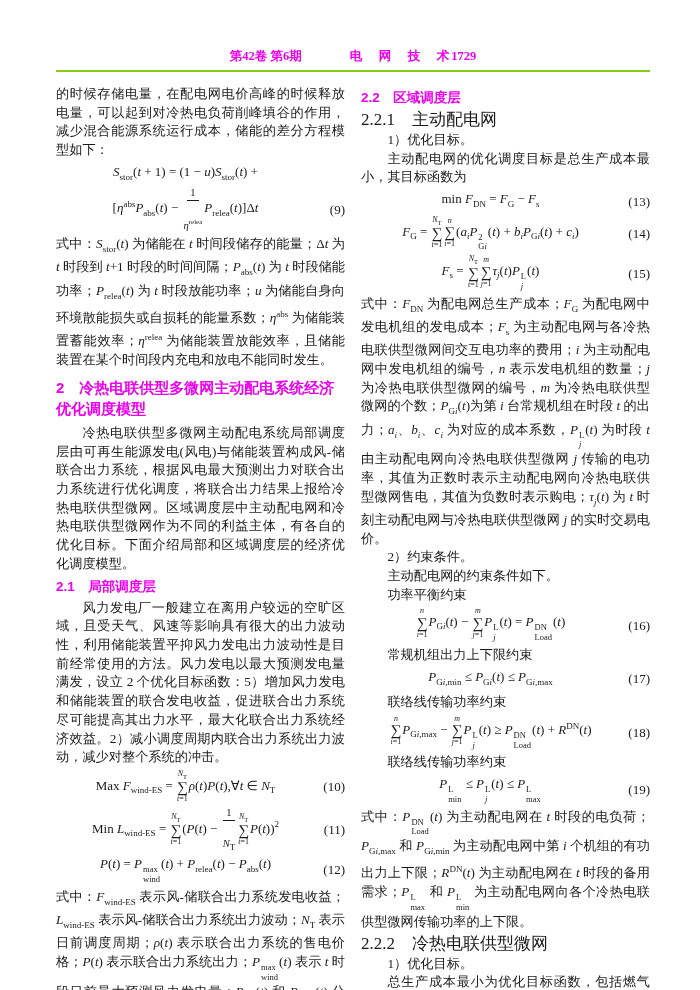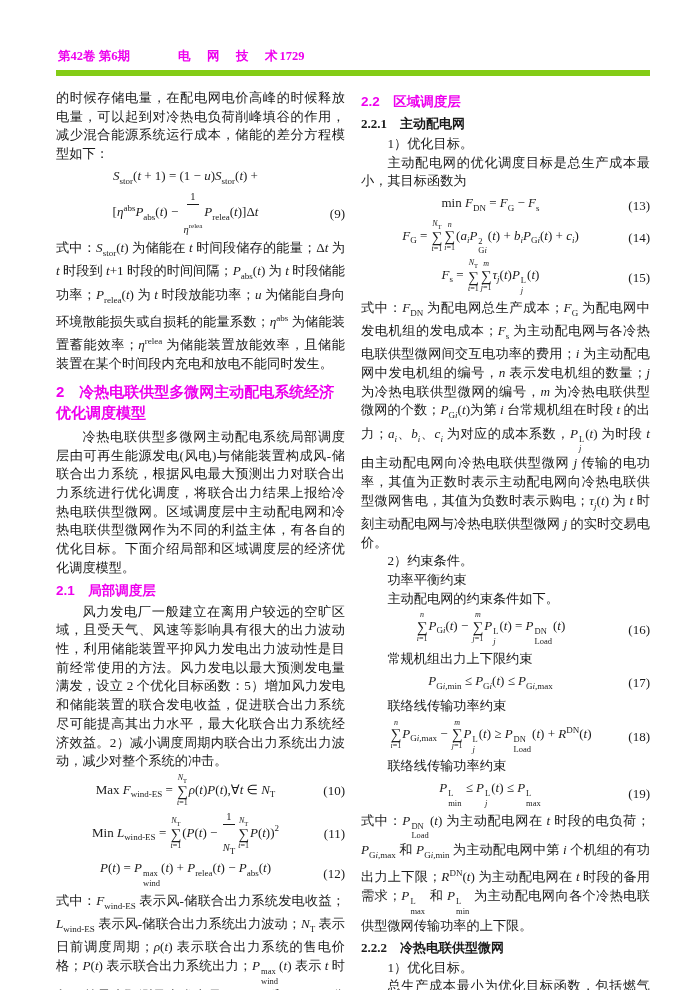--- a/index.html
+++ b/index.html
@@ -3,38 +3,38 @@
 <meta charset="utf-8">
 <style>
   :root { --accent:#ee00ee; --ink:#1a1a1a; }
   * { box-sizing:border-box; }
   html,body { margin:0; padding:0; background:#ffffff; }
   .page {
     width:700px; height:990px; overflow:hidden; background:#fff;
     padding:48px 50px 0 56px; font-family:"Liberation Serif", serif; color:var(--ink);
   }
   .header {
-    display:flex; justify-content:flex-start; align-items:baseline;
+    display:flex; justify-content:center; align-items:baseline;
     color:var(--accent); font-size:12.5px; font-weight:bold;
-    padding:0 2px 5px 2px; border-bottom:6px solid #84cc16;
+    padding:0 2px 5px 2px; border-bottom:2px solid #84cc16;
   }
   .header .jt { letter-spacing:2px;margin-left:48px; }
   .columns { display:flex; gap:16px; margin-top:13px; }
   .col { flex:1; min-width:0; }
   .p { font-size:13.2px; line-height:18.7px; text-align:justify; margin:0; }
   .p.ind { text-indent:2em; }
   .h1 {
     color:var(--accent); font-family:"Liberation Sans", sans-serif; font-weight:bold;
     font-size:15px; line-height:21px; margin:7px 0 5px 0; text-align:left;
   }
   .h2 {
     color:var(--accent); font-family:"Liberation Sans", sans-serif; font-weight:bold;
     font-size:13.5px; line-height:19px; margin:3px 0 3px 0;
   }
-  .h3 { font-size:13px; line-height:19px; margin:2px 0 2px 0; font-weight:bold; }
+  .h3 { font-size:17px; line-height:19px; margin:2px 0 2px 0; font-weight:normal; }
   .eqb { margin:3px 0; }
   .eq { display:flex; align-items:center; font-size:13px; line-height:17px; margin:2px 0; }
   .eqc { flex:1; text-align:center; }
   .eqn { min-width:30px; text-align:right; }
   sub, sup { font-size:9px; }
   
   .sm { display:inline-flex; flex-direction:column; align-items:center; vertical-align:middle; margin:0 1px; line-height:1; }
   .sm .sl { font-size:8px; line-height:1.05; }
   .sm .sl sub { font-size:6.5px; }
   .sm .sg { font-size:15px; line-height:1; font-style:normal; }
@@ -161,22 +161,22 @@
                 <span><i>j</i></span>
               </span>(<i>t</i>)</span>
             <span class="eqn">(15)</span>
           </div>
         </div>
         <div class="p">式中：<i>F</i><sub>DN</sub> 为配电网总生产成本；<i>F</i><sub>G</sub> 为配电网中发电机组的发电成本；<i>F</i><sub>s</sub> 为主动配电网与各冷热电联供型微网间交互电功率的费用；<i>i</i> 为主动配电网中发电机组的编号，<i>n</i> 表示发电机组的数量；<i>j</i> 为冷热电联供型微网的编号，<i>m</i> 为冷热电联供型微网的个数；<i>P</i><sub>G<i>i</i></sub>(<i>t</i>)为第 <i>i</i> 台常规机组在时段 <i>t</i> 的出力；<i>a</i><sub><i>i</i></sub>、<i>b</i><sub><i>i</i></sub>、<i>c</i><sub><i>i</i></sub> 为对应的成本系数，<i>P</i><span class="st">
             <span>L</span>
             <span><i>j</i></span>
           </span>(<i>t</i>) 为时段 <i>t</i> 由主动配电网向冷热电联供型微网 <i>j</i> 传输的电功率，其值为正数时表示主动配电网向冷热电联供型微网售电，其值为负数时表示购电；<i>τ</i><sub><i>j</i></sub>(<i>t</i>) 为 <i>t</i> 时刻主动配电网与冷热电联供型微网 <i>j</i> 的实时交易电价。</div>
         <div class="p ind">2）约束条件。</div>
+        <div class="p ind">主动配电网的约束条件如下。</div>
         <div class="p ind">功率平衡约束</div>
-        <div class="p ind">主动配电网的约束条件如下。</div>
         <div class="eqb">
           <div class="eq">
             <span class="eqc"><span class="sm">
                 <span class="sl"><i>n</i></span>
                 <span class="sg">∑</span>
                 <span class="sl"><i>i</i>=1</span>
               </span><i>P</i><sub>G<i>i</i></sub>(<i>t</i>) − <span class="sm">
                 <span class="sl"><i>m</i></span>
                 <span class="sg">∑</span>
                 <span class="sl"><i>j</i>=1</span>

